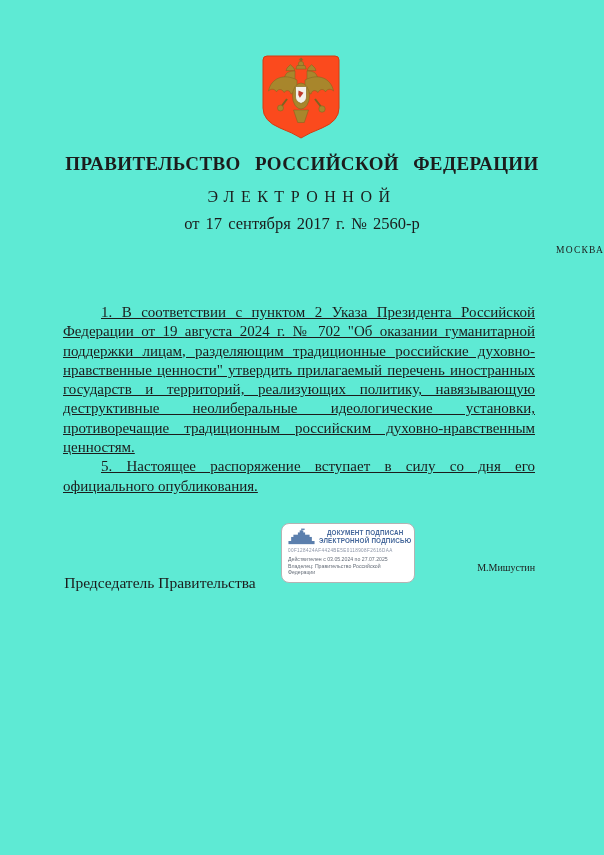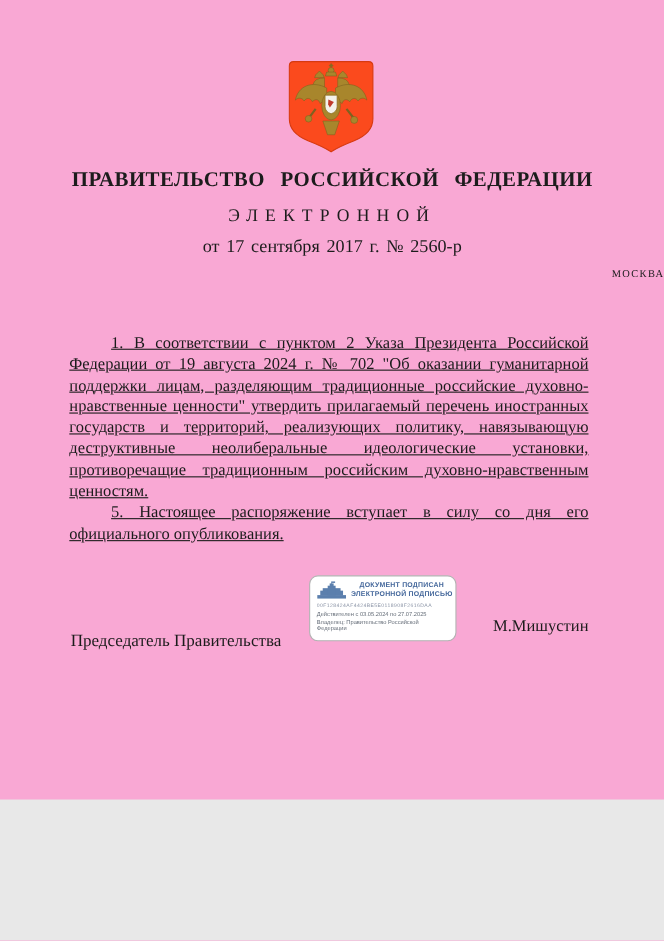--- a/index.html
+++ b/index.html
@@ -1,17 +1,17 @@
 <!DOCTYPE html>
 <html><head>
 <meta charset="utf-8">
 <style>
   html,body{margin:0;padding:0;background:#e8e8e8;}
   .page{
-    position:relative;width:604px;height:727px;background:#f9a8d4;
+    position:relative;width:604px;height:855px;background:#5eead4;
     font-family:"Liberation Serif","DejaVu Serif",serif;color:#1c1c1c;
     margin:0 auto;overflow:hidden;
   }
   .coat{position:absolute;left:262px;top:55px;width:78px;height:84px;}
   .org{
     position:absolute;left:0;top:153px;width:604px;text-align:center;
     font-weight:bold;font-size:19px;letter-spacing:0.4px;word-spacing:9px;
   }
   .doctype{
     position:absolute;left:0;top:188px;width:604px;text-align:center;
@@ -29,21 +29,21 @@
     position:absolute;left:63px;top:303px;width:472px;
     font-size:15px;line-height:19.3px;text-align:justify;text-decoration:underline;
   }
   .body-text p{margin:0;text-indent:38px;}
   .sig-position{
     position:absolute;left:62px;top:549px;width:196px;text-align:center;
     font-size:15.5px;line-height:20px;margin-top:24px;
   }
   .sig-name{
     position:absolute;left:335px;top:562px;width:200px;text-align:right;
-    font-size:15px;
+    font-size:10px;
   }
   .stamp{
     position:absolute;left:281px;top:523px;width:134px;height:60px;
     box-sizing:border-box;border:1px solid #b3b3b3;border-radius:8px;
     background:#fff;padding:4px 6px 2px 6px;
     font-family:"Liberation Sans","DejaVu Sans",sans-serif;
   }
   .stamp-header{display:flex;align-items:center;gap:4px;}
   .building-icon{width:27px;height:17px;flex:none;}
   .stamp-title{

